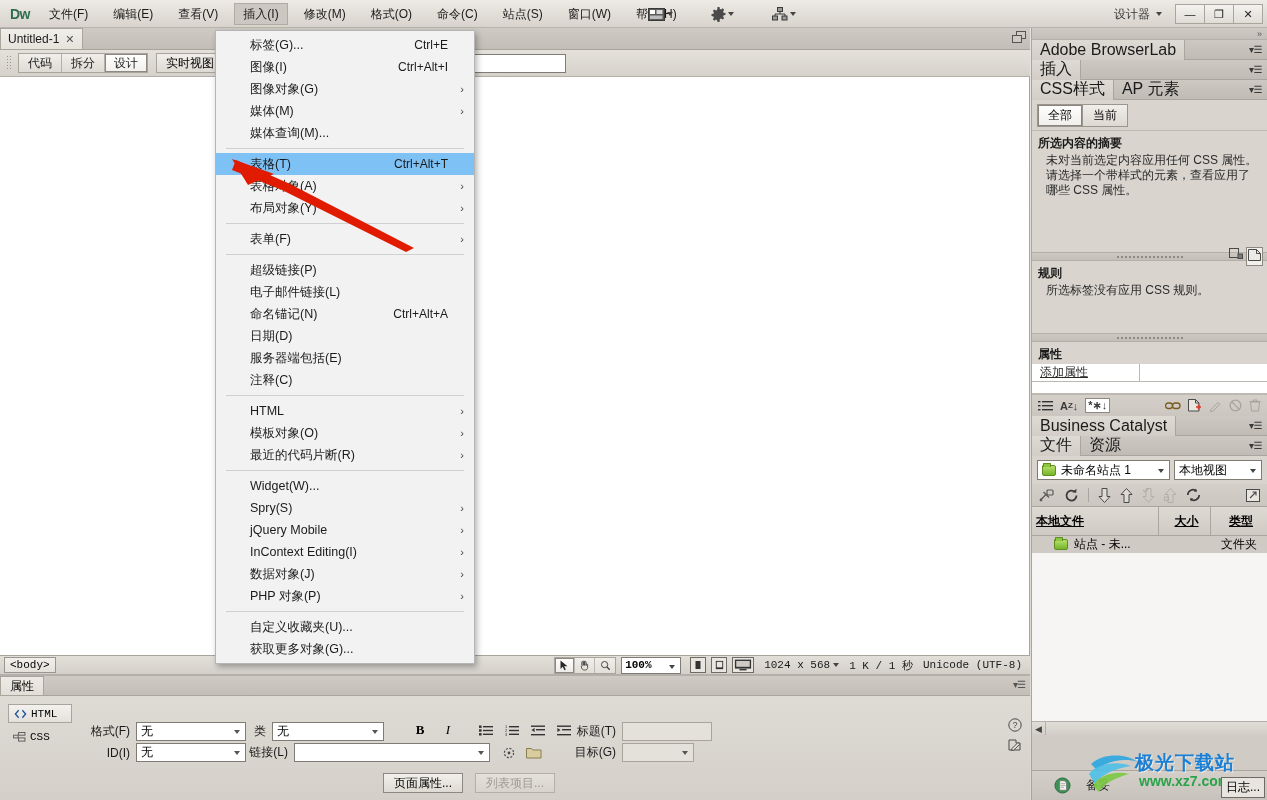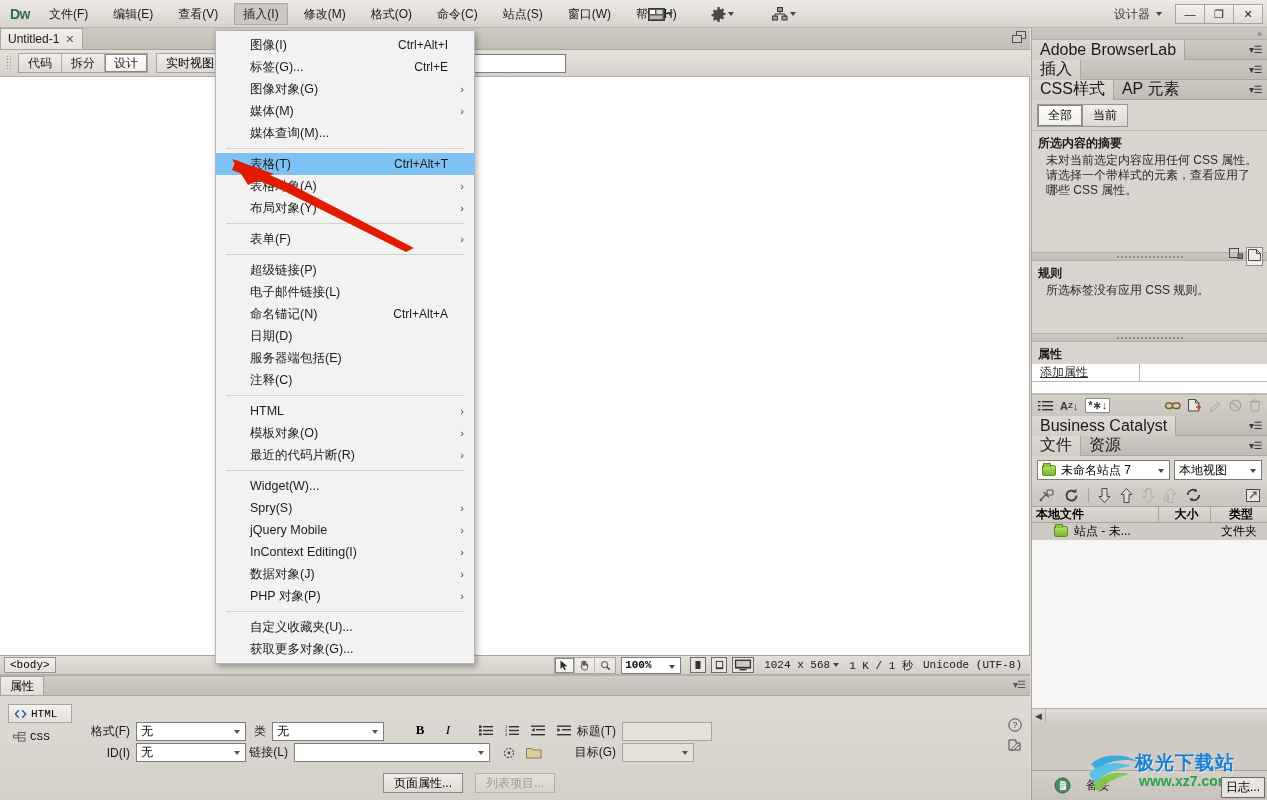--- a/index.html
+++ b/index.html
@@ -232,21 +232,21 @@
   .ico.boxed { border: 1px solid #8d8880; background: #fff; padding: 0 2px; }
   .filepanel-row { display:flex; align-items:center; padding: 4px 5px; gap: 4px;}
   .site-combo {
     flex: 1; height: 20px; border: 1px solid #807b74; background: #fff;
     display:flex; align-items:center; gap: 5px; padding: 0 4px; font-size: 12px; position:relative;
   }
   .view-combo { width: 88px; height: 20px; border: 1px solid #807b74; background: #fff; display:flex;align-items:center; padding-left:4px; font-size:12px; position:relative;}
   .folder-ico { width: 14px; height: 11px; background: linear-gradient(#b6e06a,#76b52a); border:1px solid #5e8f1f; border-radius: 1px 2px 2px 2px; position: relative;}
   .folder-ico:before { content:""; position:absolute; left:0; top:-3px; width:6px; height:3px; background:#8cc73f; border:1px solid #5e8f1f; border-bottom:none; border-radius:1px 1px 0 0;}
   .ftoolrow { height: 22px; display:flex;align-items:center; gap: 9px; padding: 0 7px; background: linear-gradient(#d4d0c9,#cbc7c0);}
-  .filelist-head { display:flex; height: 17px; background: linear-gradient(#ddd9d3,#cfcbc4); border-top:1px solid #aaa59e; border-bottom:1px solid #aaa59e; font-size:12px; font-weight: bold;}
+  .filelist-head { display:flex; height: 30px; background: linear-gradient(#ddd9d3,#cfcbc4); border-top:1px solid #aaa59e; border-bottom:1px solid #aaa59e; font-size:12px; font-weight: bold; text-decoration: underline;}
   .flh { display:flex;align-items:center; padding-left:4px; border-right:1px solid #aaa59e; }
   .filerow { display:flex; height: 17px; background: #cfcbc4; font-size: 12px; align-items:center; }
   .filelist-body { height: 185px; background: #f6f5f3; }
   .bottombar { position:absolute; bottom:0; left:0; width:236px; height:30px; background: linear-gradient(#d4d0c9,#c7c3bc); border-top:1px solid #aaa59e; display:flex; align-items:center; gap:15px; padding-left:22px;}
   .scrollrow { height: 14px; background: linear-gradient(#e0ddd7,#d2cec7); display:flex;align-items:center; border-top:1px solid #b4afa8;}
   .scroll-arrow { width: 14px; height: 13px; display:flex;align-items:center;justify-content:center; font-size:9px; color:#444; border-right:1px solid #b4afa8;}
 
   
   .watermark { position:absolute; right: 4px; bottom: 4px; width: 180px; height: 46px; z-index: 30; pointer-events:none;}
   .wm-text1 { position:absolute; left:52px; top:0px; font-size:19px; font-weight:bold; color:#1b7fd4; letter-spacing:1px; text-shadow: 1px 1px 0 rgba(255,255,255,.6);}
@@ -532,26 +532,26 @@
 
       <div class="row" style="left:383px;top:77px;gap:12px;">
         <div class="btn3d">页面属性...</div>
         <div class="btn3d disabled">列表项目...</div>
       </div>
     </div>
   </div>
 
   <div class="dropdown">
     <div class="mi">
+      <span>标签(G)...</span>
+      <span class="shortcut">Ctrl+E</span>
+    </div>
+    <div class="mi">
       <span>图像(I)</span>
       <span class="shortcut">Ctrl+Alt+I</span>
-    </div>
-    <div class="mi">
-      <span>标签(G)...</span>
-      <span class="shortcut">Ctrl+E</span>
     </div>
     <div class="mi">
       <span>图像对象(G)</span>
       <span class="arrow">›</span>
     </div>
     <div class="mi">
       <span>媒体(M)</span>
       <span class="arrow">›</span>
     </div>
     <div class="mi">
@@ -771,21 +771,21 @@
     <div class="panel-header">
       <div class="panel-tab sel">文件</div>
       <div class="panel-tab">资源</div>
       <span class="panel-menu-icon">▾☰</span>
     </div>
 
     <div class="panel-body">
       <div class="filepanel-row">
         <div class="site-combo">
           <span class="folder-ico"></span>
-          <span>未命名站点 7</span>
+          <span>未命名站点 1</span>
           <span class="caret" style="position:absolute;right:5px;top:8px;"></span>
         </div>
         <div class="view-combo">
           <span>本地视图</span>
           <span class="caret" style="position:absolute;right:5px;top:8px;"></span>
         </div>
       </div>
 
       <div class="ftoolrow">
         <span class="ico">

